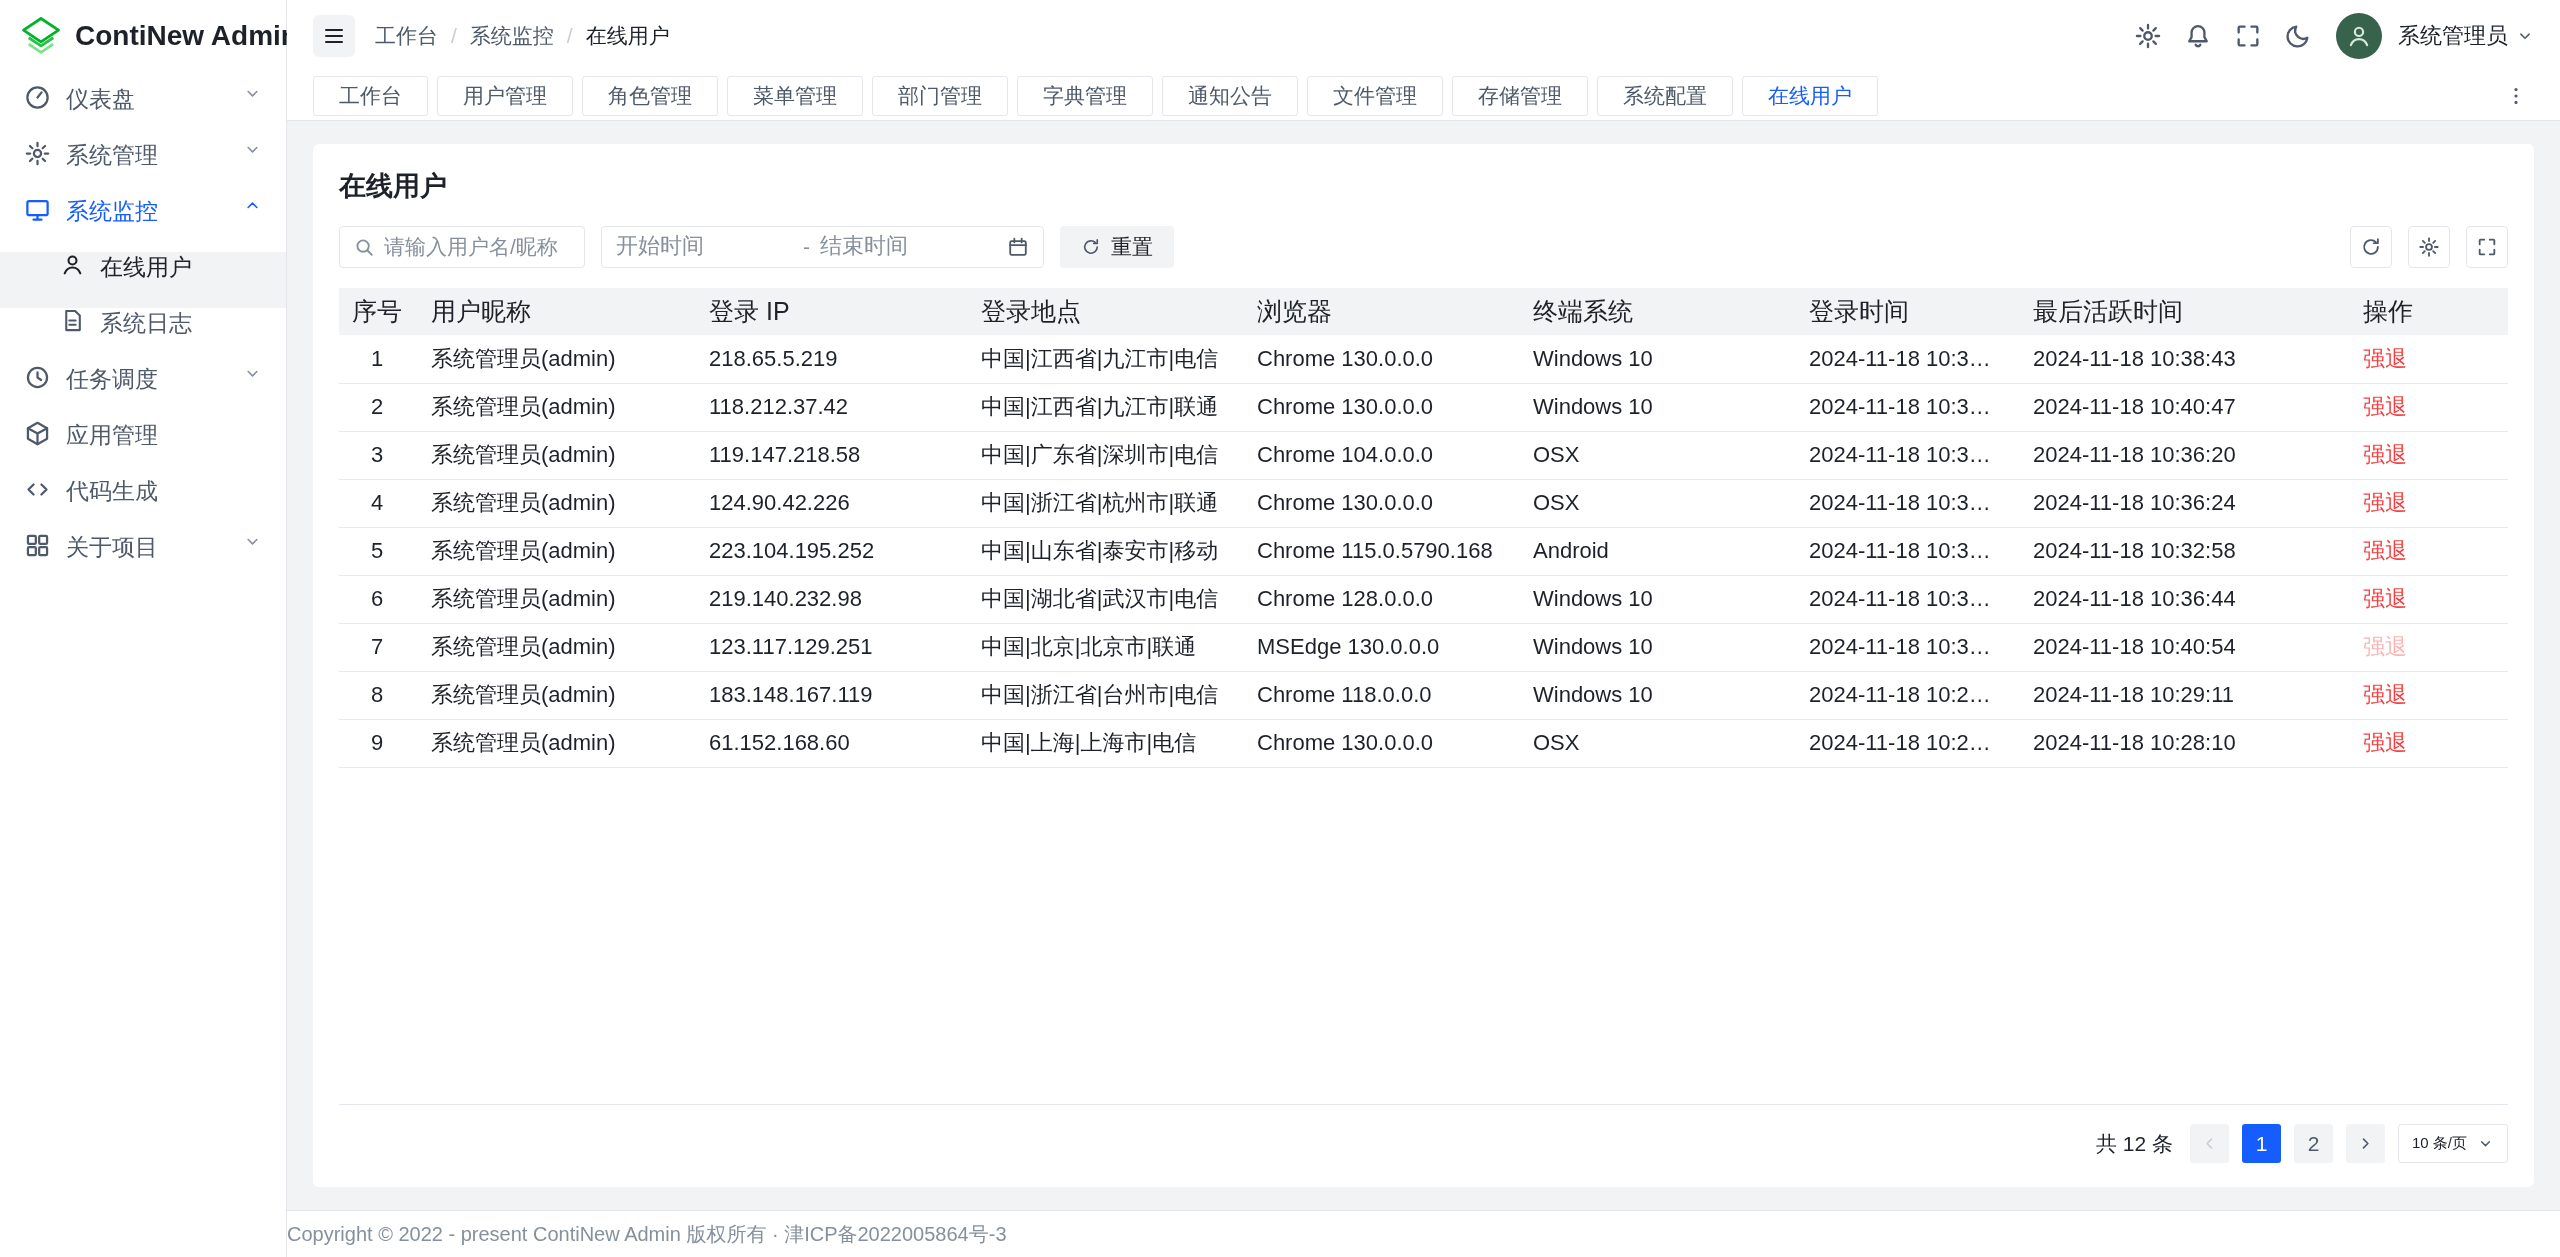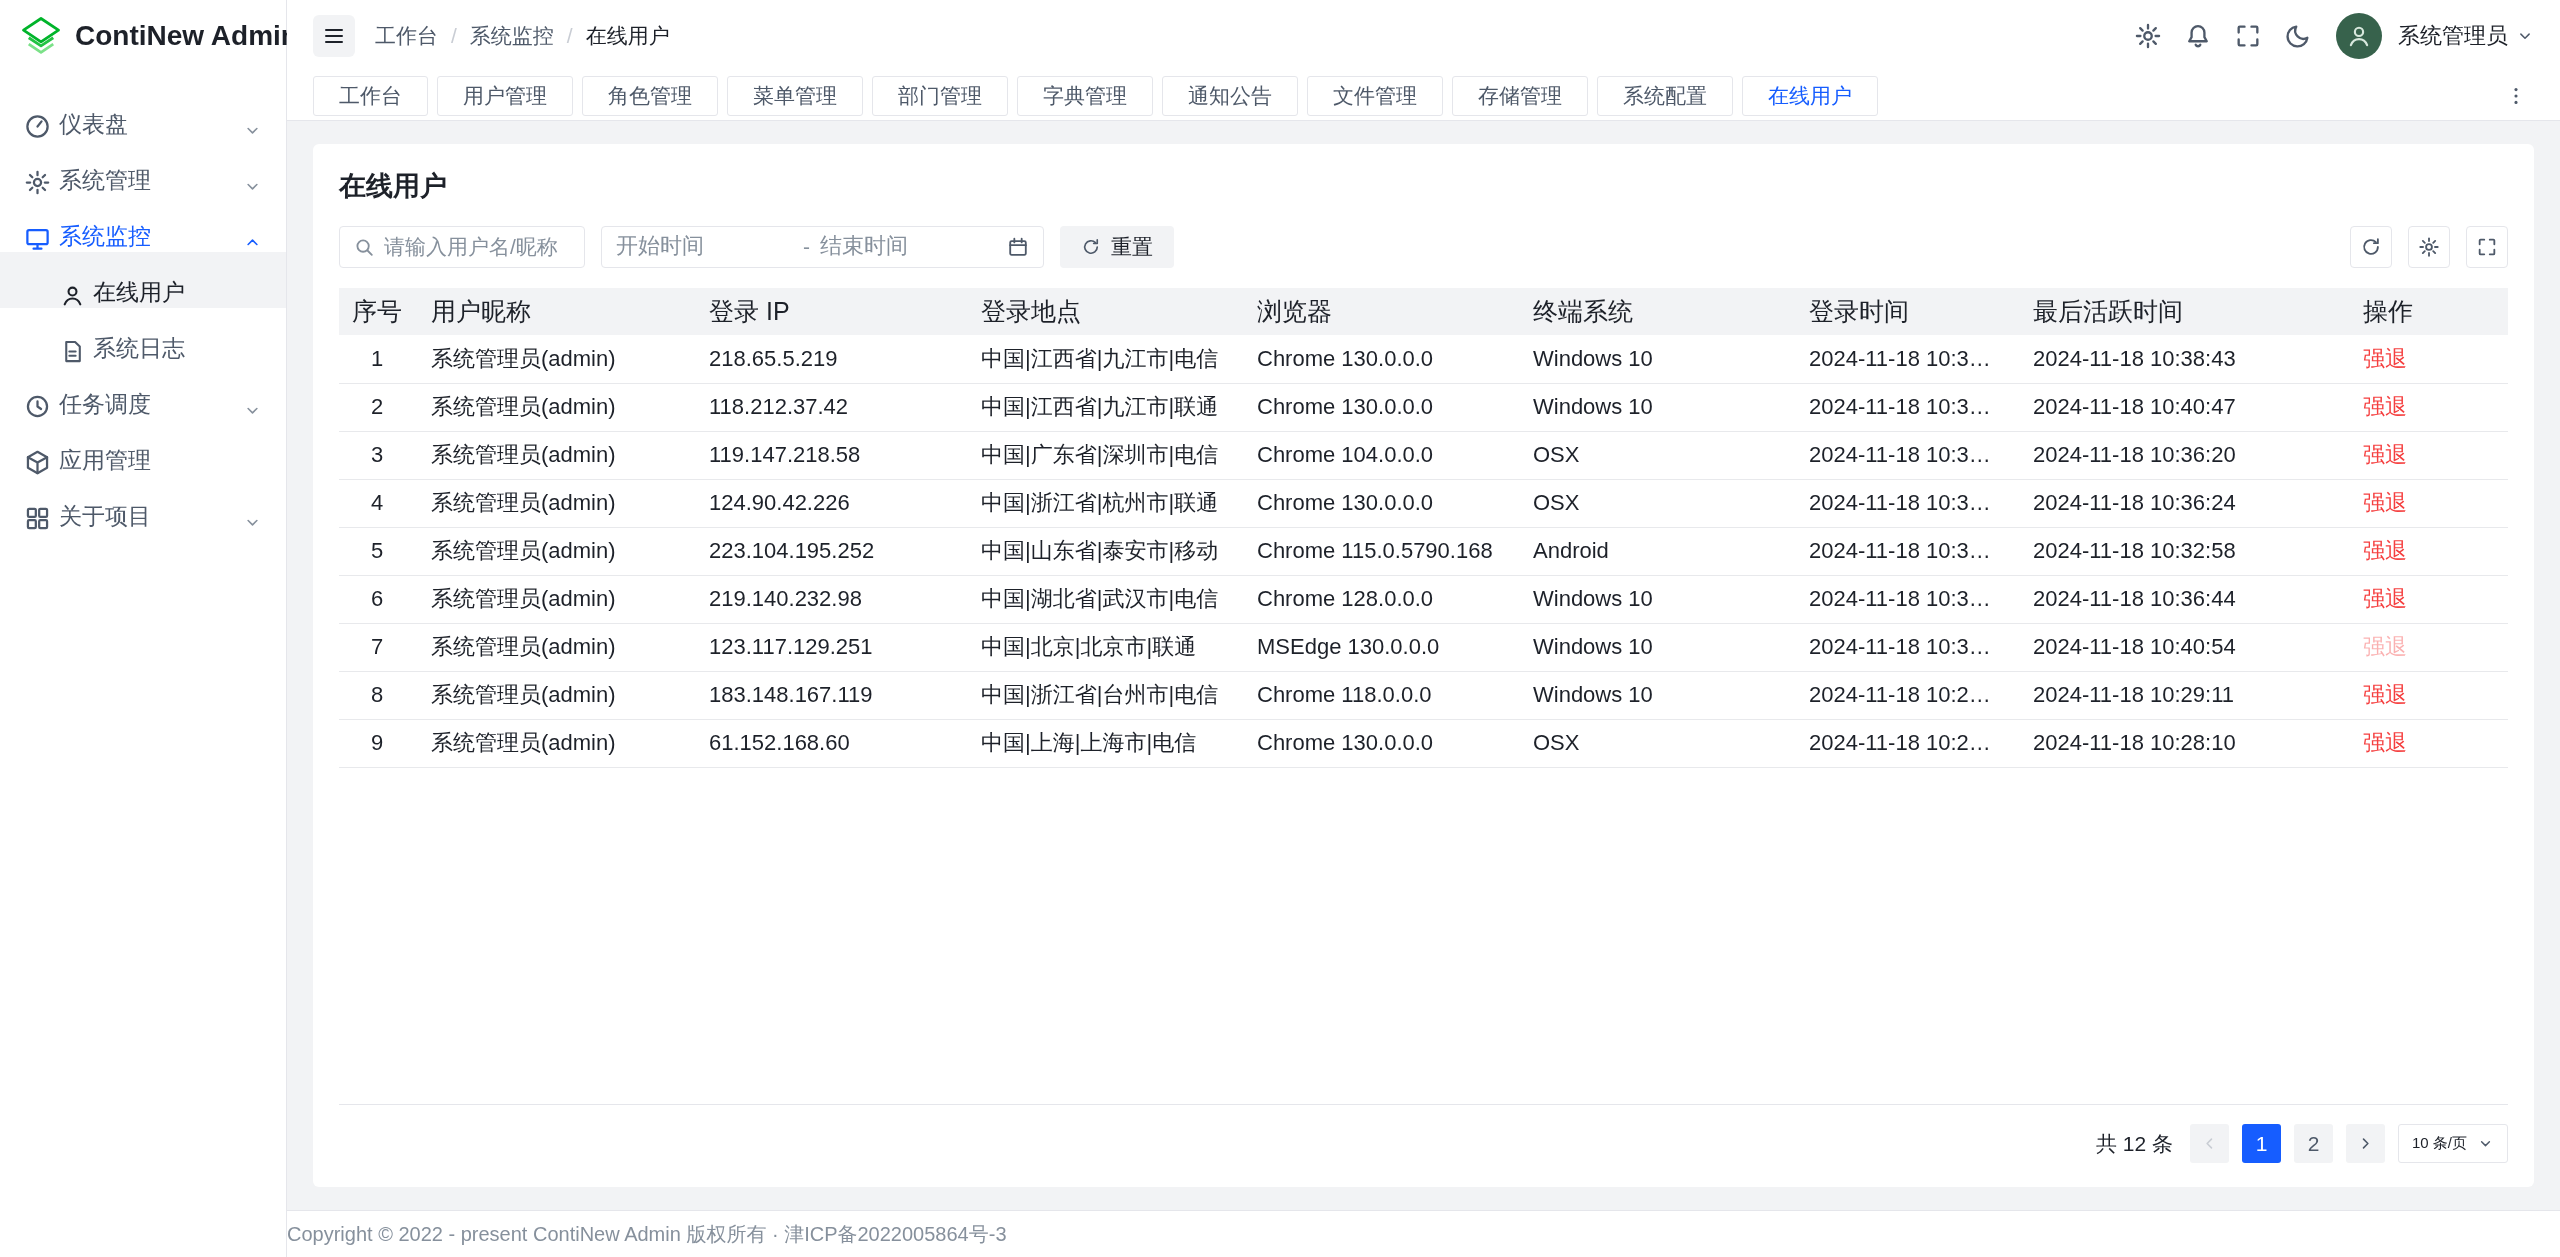--- a/index.html
+++ b/index.html
@@ -9,21 +9,21 @@
   .icon svg{width:100%;height:100%;display:block}
 
   .app{display:flex;width:100%;height:100%}
 
   
   .sidebar{width:287px;flex:none;border-right:1px solid #e5e6eb;background:#fff;display:flex;flex-direction:column}
   .logo{height:72px;flex:none;display:flex;align-items:center;gap:13px;padding:0 20px}
   .logo-icon{width:42px;height:42px}
   .logo-text{font-size:28px;font-weight:700;white-space:nowrap}
   .menu{padding-top:12px;flex:1}
-  .menu-item{height:56px;display:flex;align-items:flex-end;gap:8px;padding:0 24px;font-size:23px;color:#4e5969;cursor:pointer;white-space:nowrap}
+  .menu-item{height:56px;display:flex;align-items:flex-start;gap:15px;padding:0 24px;font-size:23px;color:#4e5969;cursor:pointer;white-space:nowrap}
   .menu-item .mi-icon{width:27px;height:27px}
   .menu-item .mi-label{flex:1;overflow:hidden}
   .menu-item .chev{width:19px;height:19px;color:#86909c}
   .menu-item.parent-active{color:#165dff}
   .menu-item.parent-active .chev{color:#165dff}
   .menu-item.sub{padding-left:60px}
   .menu-item.sub .mi-icon{width:25px;height:25px}
   .menu-item.selected{background:#f2f3f5;color:#1d2129;font-weight:500}
 
   
@@ -185,20 +185,28 @@
           </span>
         </div>
         <div class="menu-item">
           <span class="icon mi-icon">
             <svg viewBox="0 0 24 24" fill="none" stroke="currentColor" stroke-width="2" stroke-linecap="round" stroke-linejoin="round">
               <path d="M12 2.5l8.5 4.8v9.4L12 21.5l-8.5-4.8V7.3z"></path>
               <path d="M12 12l8.5-4.7M12 12L3.5 7.3M12 12v9.5"></path>
             </svg>
           </span>
           <span class="mi-label">应用管理</span>
+        </div>
+        <div class="menu-item">
+          <span class="icon mi-icon">
+            <svg viewBox="0 0 24 24" fill="none" stroke="currentColor" stroke-width="2" stroke-linecap="round" stroke-linejoin="round">
+              <path d="M8.5 7.5L4 12l4.5 4.5M15.5 7.5L20 12l-4.5 4.5"></path>
+            </svg>
+          </span>
+          <span class="mi-label">代码生成</span>
         </div>
         <div class="menu-item">
           <span class="icon mi-icon">
             <svg viewBox="0 0 24 24" fill="none" stroke="currentColor" stroke-width="2" stroke-linecap="round" stroke-linejoin="round">
               <rect x="3.5" y="3.5" width="7" height="7" rx="1"></rect>
               <rect x="13.5" y="3.5" width="7" height="7" rx="1"></rect>
               <rect x="3.5" y="13.5" width="7" height="7" rx="1"></rect>
               <rect x="13.5" y="13.5" width="7" height="7" rx="1"></rect>
             </svg>
           </span>

